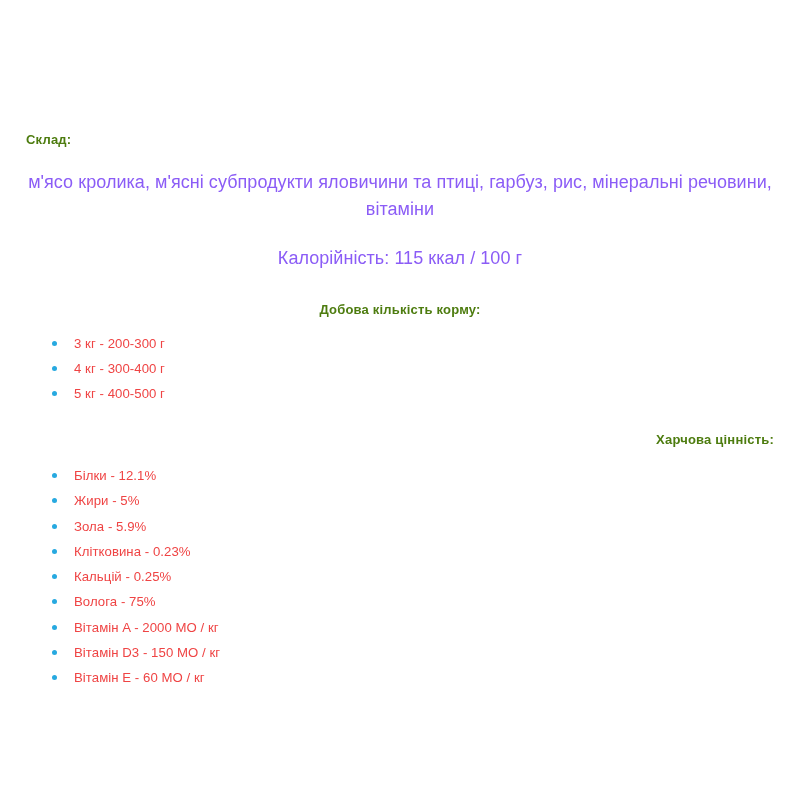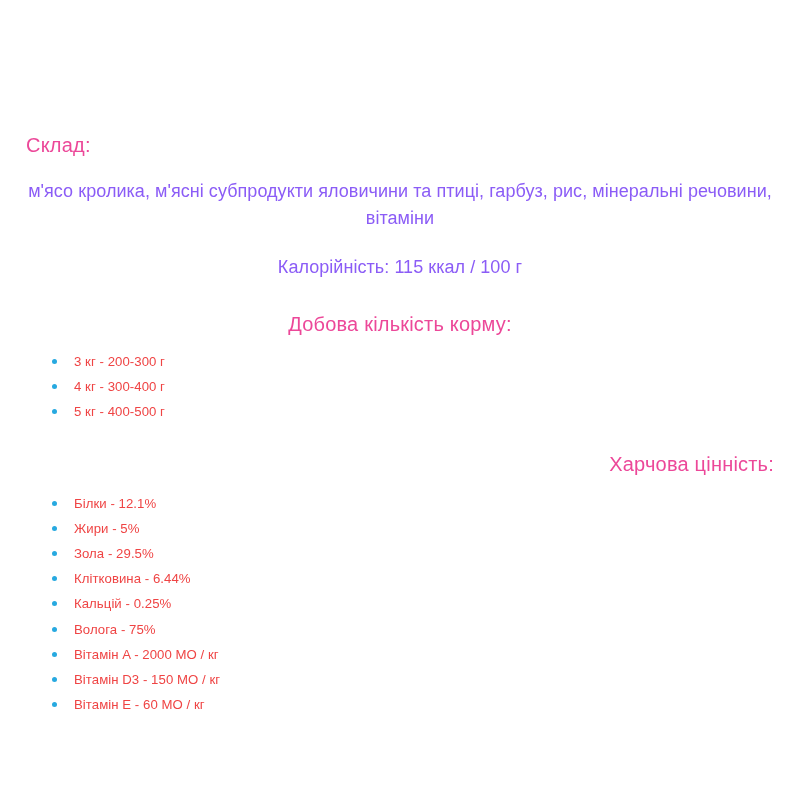--- a/index.html
+++ b/index.html
@@ -15,23 +15,23 @@
     overflow: hidden;
   }
   .page {
     position: relative;
     width: 800px;
     height: 800px;
     box-sizing: border-box;
     padding: 132px 26px 0 26px;
   }
   .heading {
-    font-size: 20px;
-    color: #ec4899;
-    font-weight: 400;
+    font-size: 13px;
+    color: #4d7c0f;
+    font-weight: 700;
     letter-spacing: 0.2px;
     margin: 0 0 20px 0;
     line-height: 1.3;
   }
   .heading.second {
     margin-top: 30px;
     margin-bottom: 18px;
     text-align: center;
   }
   .heading.third {
@@ -95,22 +95,22 @@
     <li><span class="dot"></span><span>3 кг - 200-300 г</span></li>
     <li><span class="dot"></span><span>4 кг - 300-400 г</span></li>
     <li><span class="dot"></span><span>5 кг - 400-500 г</span></li>
   </ul>
 
   <div class="heading third">Харчова цінність:</div>
 
   <ul class="bullets">
     <li><span class="dot"></span><span>Білки - 12.1%</span></li>
     <li><span class="dot"></span><span>Жири - 5%</span></li>
-    <li><span class="dot"></span><span>Зола - 29.5%</span></li>
-    <li><span class="dot"></span><span>Клітковина - 6.44%</span></li>
+    <li><span class="dot"></span><span>Зола - 5.9%</span></li>
+    <li><span class="dot"></span><span>Клітковина - 0.23%</span></li>
     <li><span class="dot"></span><span>Кальцій - 0.25%</span></li>
     <li><span class="dot"></span><span>Волога - 75%</span></li>
     <li><span class="dot"></span><span>Вітамін A - 2000 МО / кг</span></li>
     <li><span class="dot"></span><span>Вітамін D3 - 150 МО / кг</span></li>
     <li><span class="dot"></span><span>Вітамін E - 60 МО / кг</span></li>
   </ul>
 
 </div>
 
 </body></html>

